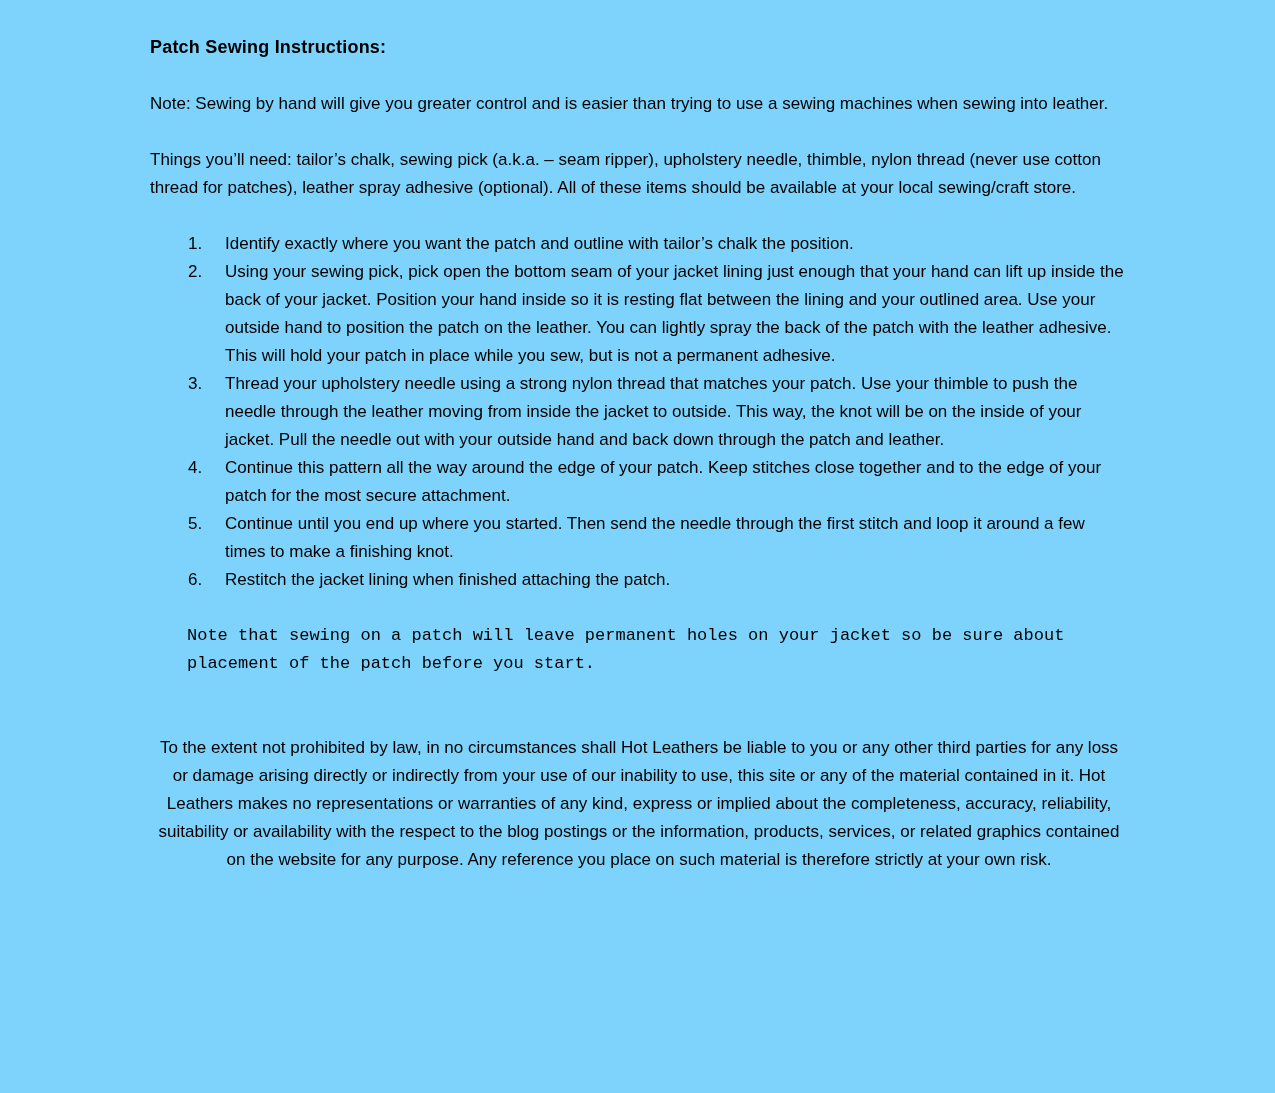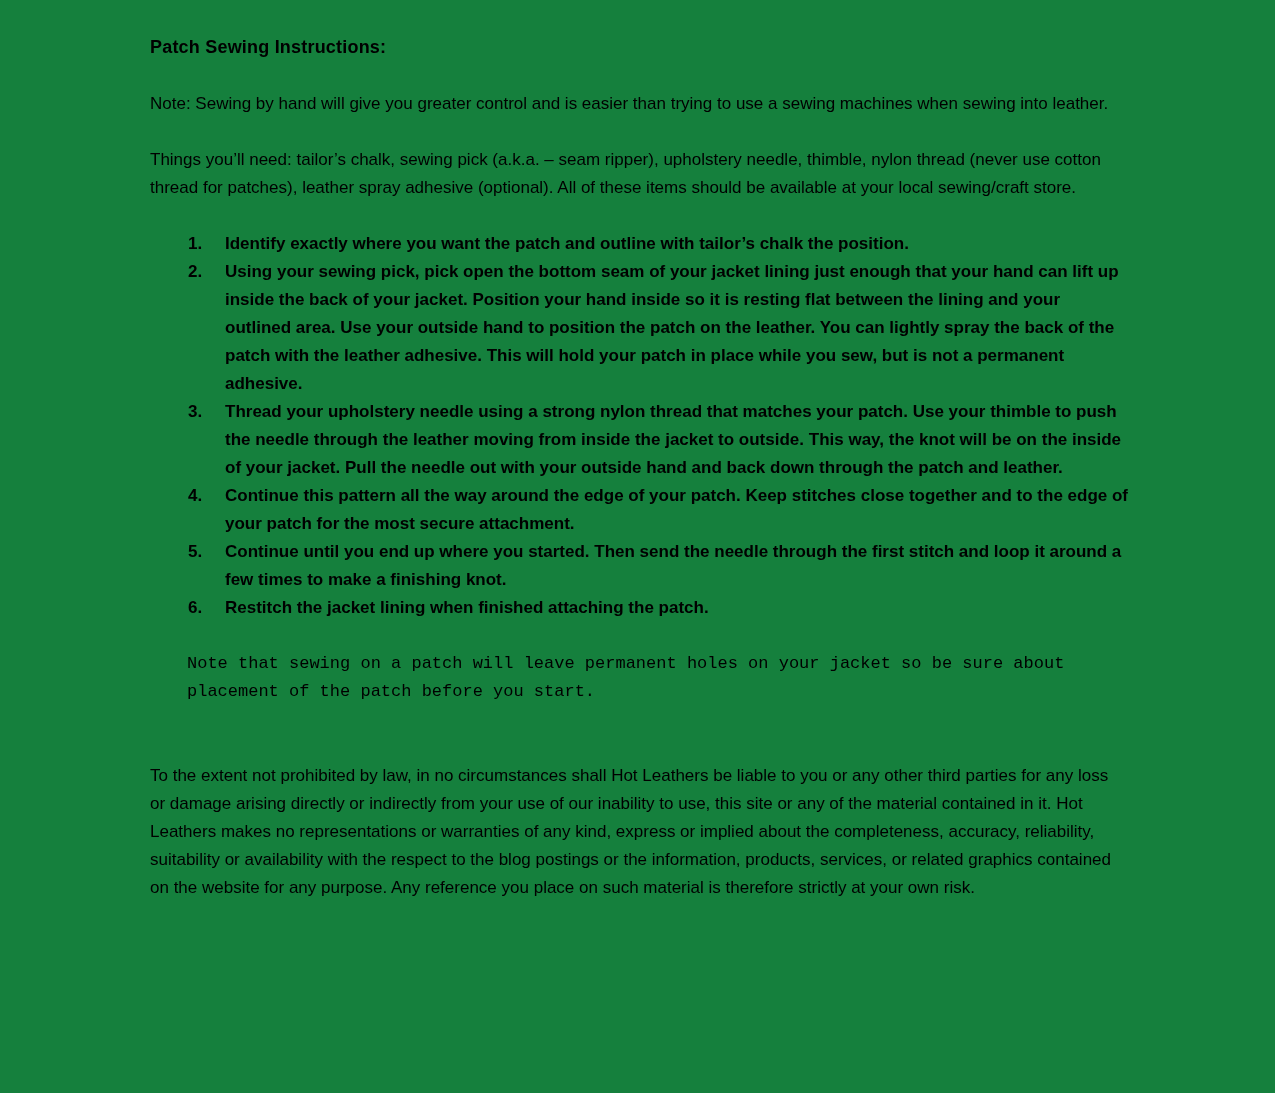--- a/index.html
+++ b/index.html
@@ -5,21 +5,21 @@
   * { box-sizing: border-box; }
   html, body { margin: 0; padding: 0; background: #ffffff; }
   body {
     width: 1275px;
     height: 1093px;
     overflow: hidden;
   }
   .page {
     width: 1275px;
     height: 1093px;
-    background: #15803d;
+    background: #7dd3fc;
     padding: 33px 147px 0 150px;
     font-family: "Liberation Sans", sans-serif;
     font-size: 17px;
     line-height: 28px;
     color: #000000;
   }
   .doc-title {
     font-size: 18px;
     font-weight: bold;
     line-height: 28px;
@@ -30,31 +30,30 @@
   ol.steps {
     list-style: none;
     counter-reset: step;
     margin: 0 0 28px 0;
     padding: 0 0 0 75px;
   }
   ol.steps li {
     counter-increment: step;
     position: relative;
     margin: 0;
-    font-weight: bold;
   }
   ol.steps li::before {
     content: counter(step) ".";
     position: absolute;
     left: -37px;
     top: 0;
   }
   .notes-block { margin: 0 0 56px 37px; font-family: Liberation Mono, monospace; }
   .notes-block p { margin: 0; }
-  .disclaimer { margin: 0; }
+  .disclaimer { margin: 0; text-align: center; }
 </style>
 </head>
 <body>
 
 <div class="page">
 
   <h1 class="doc-title">Patch Sewing Instructions:</h1>
 
   <p>Note: Sewing by hand will give you greater control and is easier than trying to use a sewing machines when sewing into leather.</p>
 

